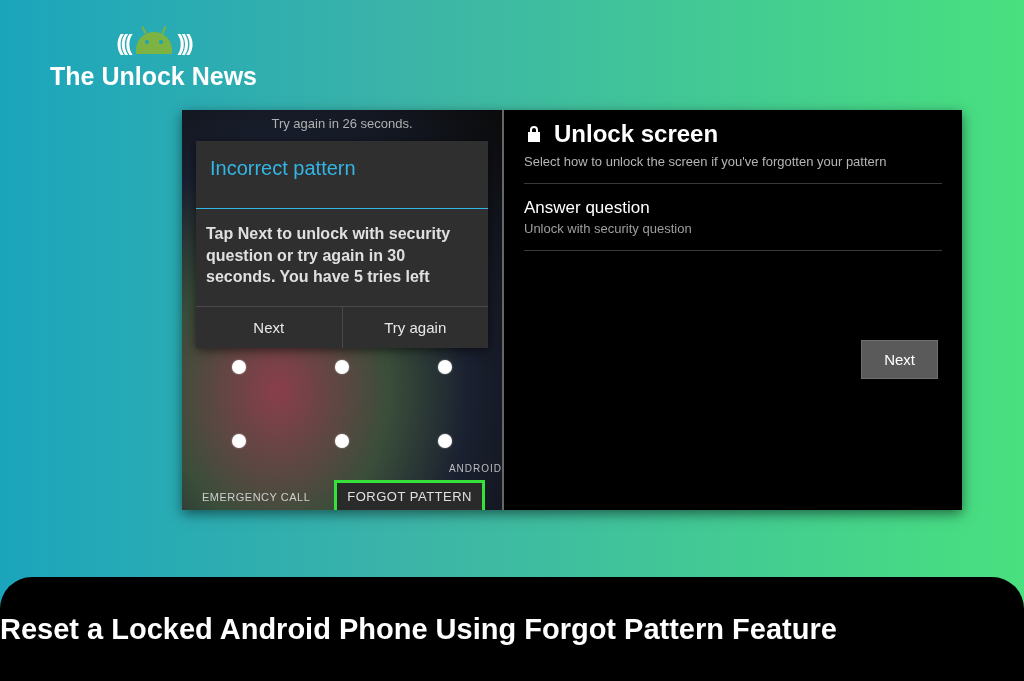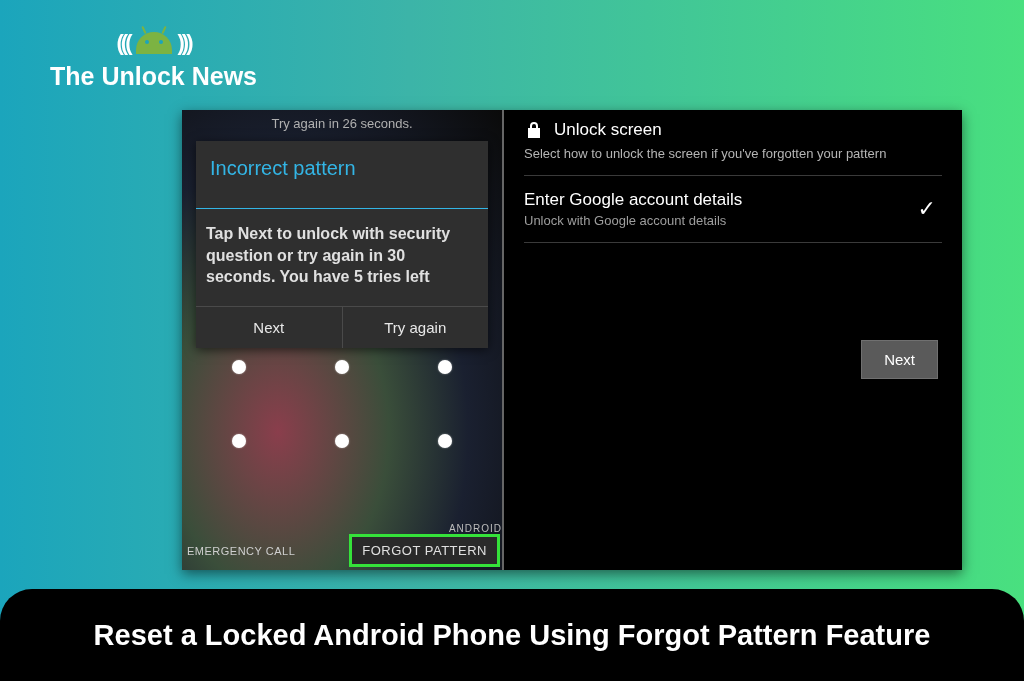--- a/index.html
+++ b/index.html
@@ -58,21 +58,21 @@
   .brand-text {
     color: #fff;
     font-size: 25px;
     font-weight: bold;
   }
   .screens-container {
     position: absolute;
     top: 110px;
     left: 182px;
     width: 780px;
-    height: 460px;
+    height: 400px;
     display: flex;
     background: #000;
     box-shadow: 0 4px 12px rgba(0,0,0,0.5);
   }
   .left-phone {
     width: 320px;
     height: 100%;
     background: radial-gradient(ellipse at 30% 70%, #8a3e4c 0%, #3a4e3a 35%, #1a2030 60%, #0a0a0a 100%);
     position: relative;
     overflow: hidden;
@@ -136,26 +136,26 @@
     position: absolute;
     bottom: 36px;
     width: 100%;
     text-align: right;
     color: #bdbdbd;
     font-size: 10px;
     letter-spacing: 1px;
   }
   .bottom-row {
     position: absolute;
-    bottom: 6px;
+    bottom: 0;
     width: 100%;
     display: flex;
     align-items: center;
     justify-content: space-between;
-    padding: 0 5px;
+    padding: 0 20px;
   }
   .emergency {
     color: #cfcfcf;
     font-size: 11px;
     letter-spacing: 0.5px;
   }
   .forgot-btn {
     color: #e0e0e0;
     font-size: 13px;
     letter-spacing: 0.5px;
@@ -181,21 +181,21 @@
     display: flex;
     align-items: center;
     gap: 10px;
     margin-bottom: 6px;
   }
   .lock-icon-box {
     width: 20px; height: 20px;
     display:flex; align-items:center; justify-content:center;
   }
   .lock-svg { fill: #fff; }
-  .unlock-title { font-size: 17px; font-weight: 400; }
+  .unlock-title { font-size: 24px; font-weight: 700; }
   .unlock-sub {
     color: #b5b5b5;
     font-size: 13px;
     line-height: 1.3;
     padding-bottom: 12px;
     border-bottom: 1px solid #3a3a3a;
   }
   .option {
     padding: 14px 0;
     border-bottom: 1px solid #3a3a3a;
@@ -225,26 +225,25 @@
     padding: 10px 22px;
     font-size: 15px;
     border: 1px solid #707070;
     cursor: pointer;
   }
   .caption-bar {
     position: absolute;
     bottom: 0;
     left: 0;
     width: 100%;
-    height: 92px;
+    height: 104px;
     background: #000;
     border-radius: 32px 32px 0 0;
     display: flex;
     align-items: center;
-    justify-content: center;
   }
   .caption-text {
     color: #fff;
     font-size: 29px;
     font-weight: bold;
   }
 </style>
 </head>
 <body>
 
@@ -293,28 +292,27 @@
     <div class="unlock-header">
       <span class="lock-icon-box">
         <svg class="lock-svg" width="16" height="18" viewBox="0 0 16 18">
             <path d="M12 7V5a4 4 0 0 0-8 0v2H2v10h12V7h-2zM6 5a2 2 0 1 1 4 0v2H6V5z"></path>
           </svg>
       </span>
       <span class="unlock-title">Unlock screen</span>
     </div>
     <div class="unlock-sub">Select how to unlock the screen if you've forgotten your pattern</div>
 
-
     <div class="option">
       <div class="option-text">
-        <div class="opt-title">Enter Google account details</div>
-        <div class="opt-sub">Unlock with Google account details</div>
+        <div class="opt-title">Answer question</div>
+        <div class="opt-sub">Unlock with security question</div>
       </div>
-      <span class="check">✓</span>
-    </div>
+    </div>
+
 
     <div class="next-btn">Next</div>
   </div>
 
 </div>
 
 <div class="caption-bar">
   <div class="caption-text">Reset a Locked Android Phone Using Forgot Pattern Feature</div>
 </div>
 

